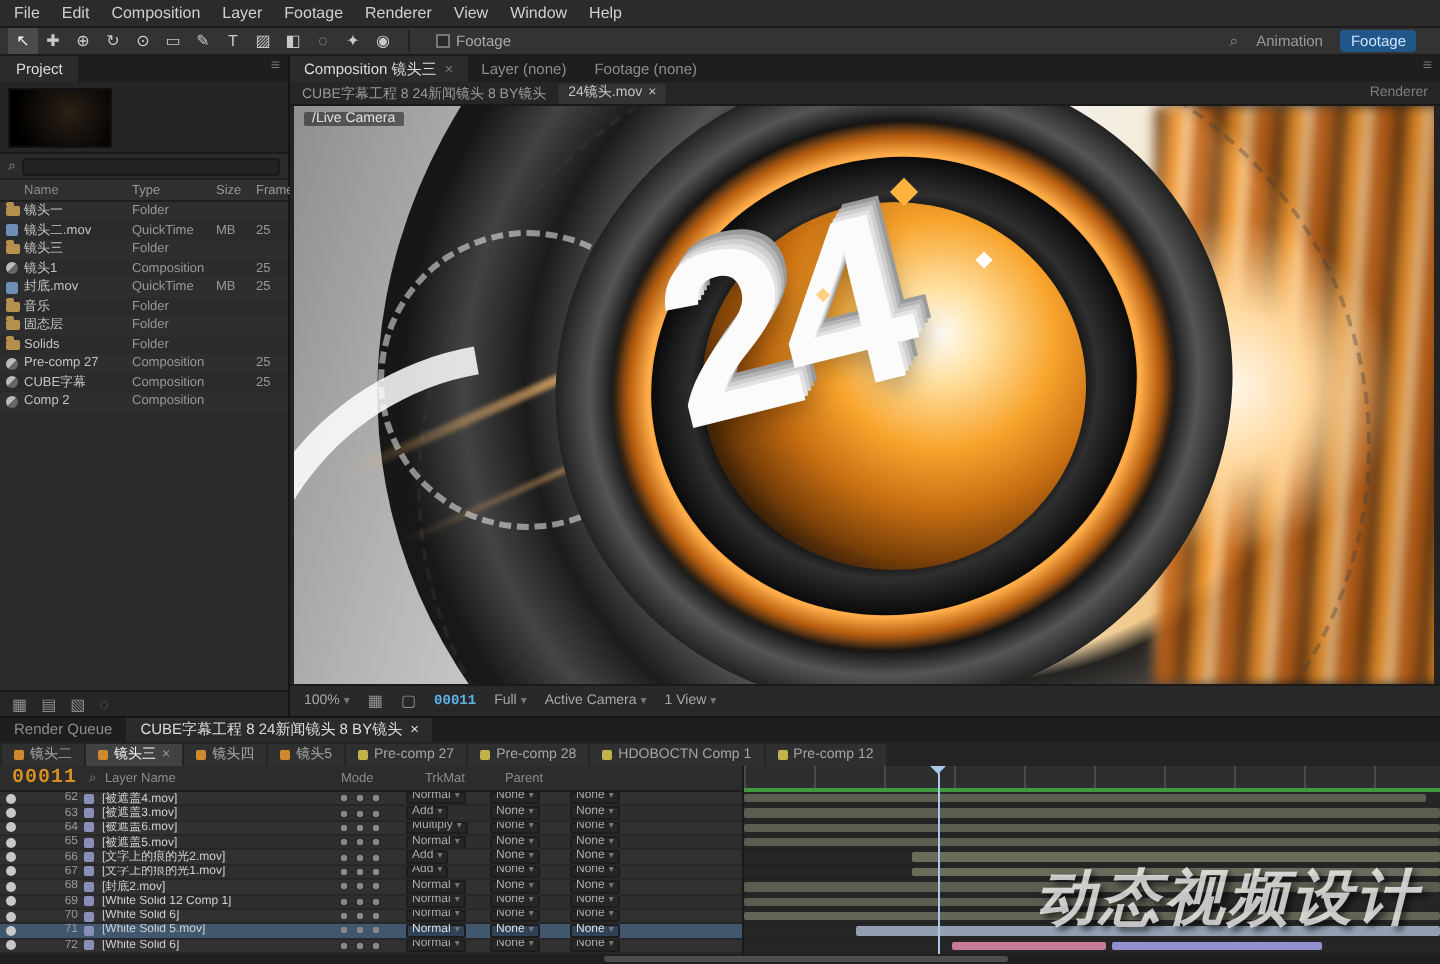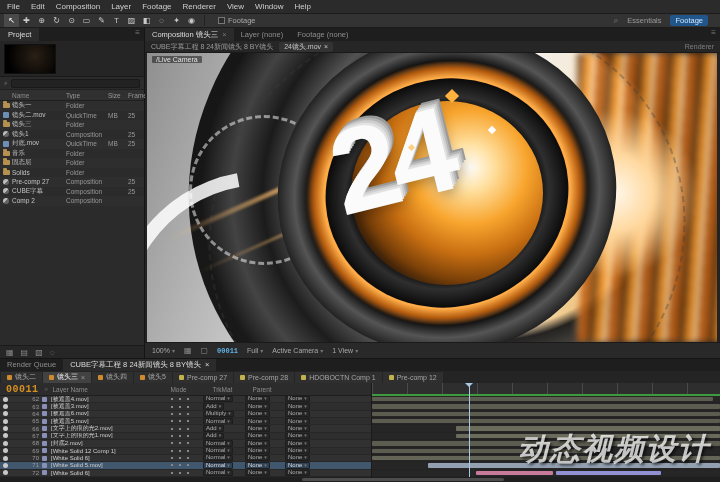--- a/index.html
+++ b/index.html
@@ -208,21 +208,21 @@
     <span class="tool">◌</span>
     <span class="tool">✦</span>
     <span class="tool">◉</span>
     <span class="tb-sep"></span>
     <span class="snap">
       <span class="box"></span>
       <span>Footage</span>
     </span>
     <span class="workspace">
       <span class="ws-search">⌕</span>
-      <span class="ws-item">Essentials</span>
+      <span class="ws-item">Animation</span>
       <span class="ws-item active">Footage</span>
     </span>
   </div>
 
   <div class="project-panel">
     <div class="ptabs">
       <span class="ptab">Project</span>
       <span class="ptab-menu">≡</span>
     </div>
     <div class="pv">

